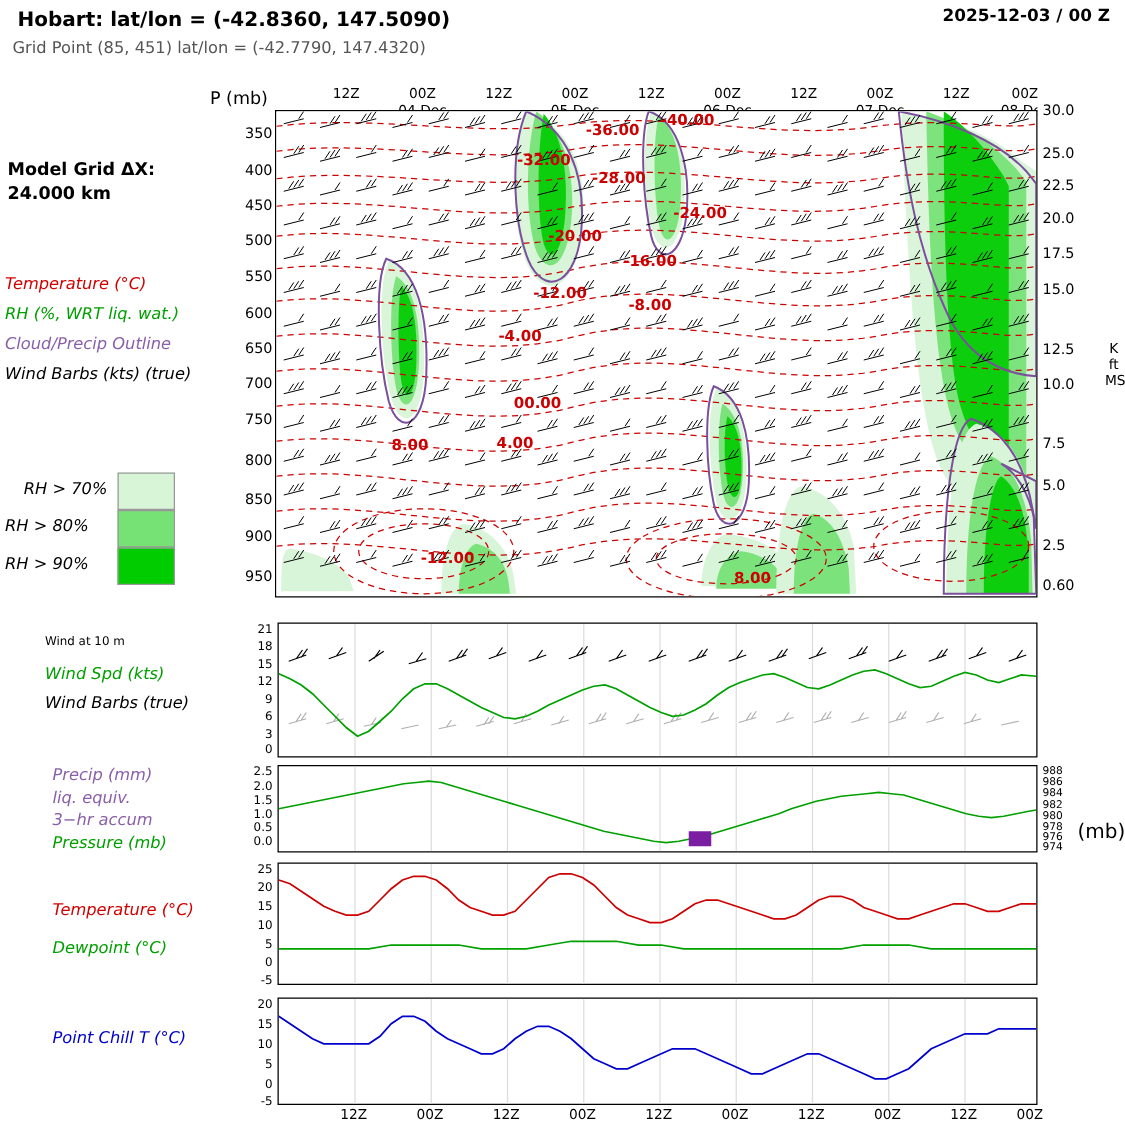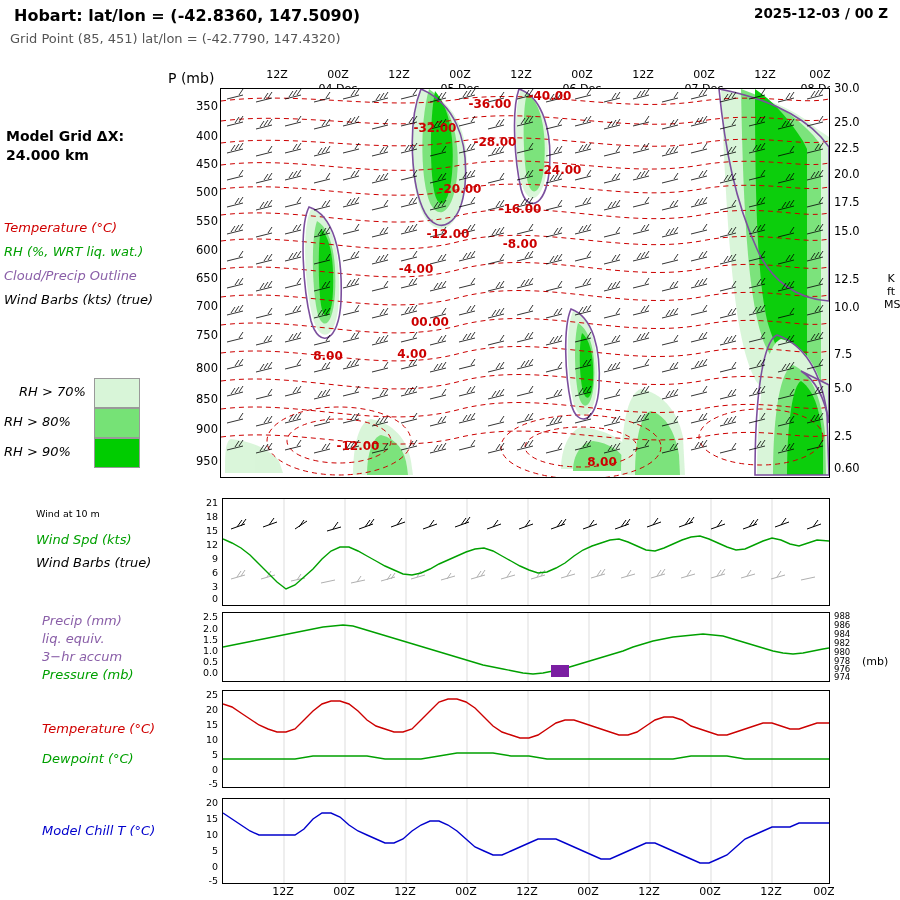--- a/index.html
+++ b/index.html
@@ -70,21 +70,21 @@
   <div class="lbl purple">3−hr accum</div>
   <div class="lbl green">Pressure (mb)</div>
 </div>
 
 <div class="abs" style="left:42px;top:714px;width:180px;line-height:30px;">
   <div class="lbl red">Temperature (°C)</div>
   <div class="lbl green">Dewpoint (°C)</div>
 </div>
 
 <div class="abs" style="left:42px;top:823px;width:180px;">
-  <div class="lbl blue">Model Chill T (°C)</div>
+  <div class="lbl blue">Point Chill T (°C)</div>
 </div>
 
 <div class="abs" style="left:168px;top:68px;">
   <span class="axlbl">P  (mb)</span>
 </div>
 
 <div class="abs" style="left:220px;top:66px;width:610px;height:30px;">
   <svg width="610" height="30">
     <g font-size="11" font-family="DejaVu Sans" fill="#000" text-anchor="middle">
       <text x="57" y="12">12Z</text>
@@ -652,21 +652,21 @@
         <text x="2" y="16">986</text>
         <text x="2" y="25">984</text>
       <text x="2" y="34">982</text>
         <text x="2" y="43">980</text>
         <text x="2" y="52">978</text>
       <text x="2" y="60">976</text>
         <text x="2" y="68">974</text>
     </g>
   </svg>
 </div>
-<div class="abs" style="left:862px;top:655px;font-size:11px;">(mb)</div>
+<div class="abs" style="left:862px;top:655px;font-size:16px;">(mb)</div>
 
 <div class="abs" style="left:194px;top:690px;width:26px;height:100px;">
   <svg width="26" height="100">
     <g font-size="9.5" font-family="DejaVu Sans" fill="#000" text-anchor="end">
       <text x="24" y="8">25</text>
         <text x="24" y="23">20</text>
         <text x="24" y="38">15</text>
       <text x="24" y="53">10</text>
         <text x="24" y="68">5</text>
         <text x="24" y="83">0</text>

